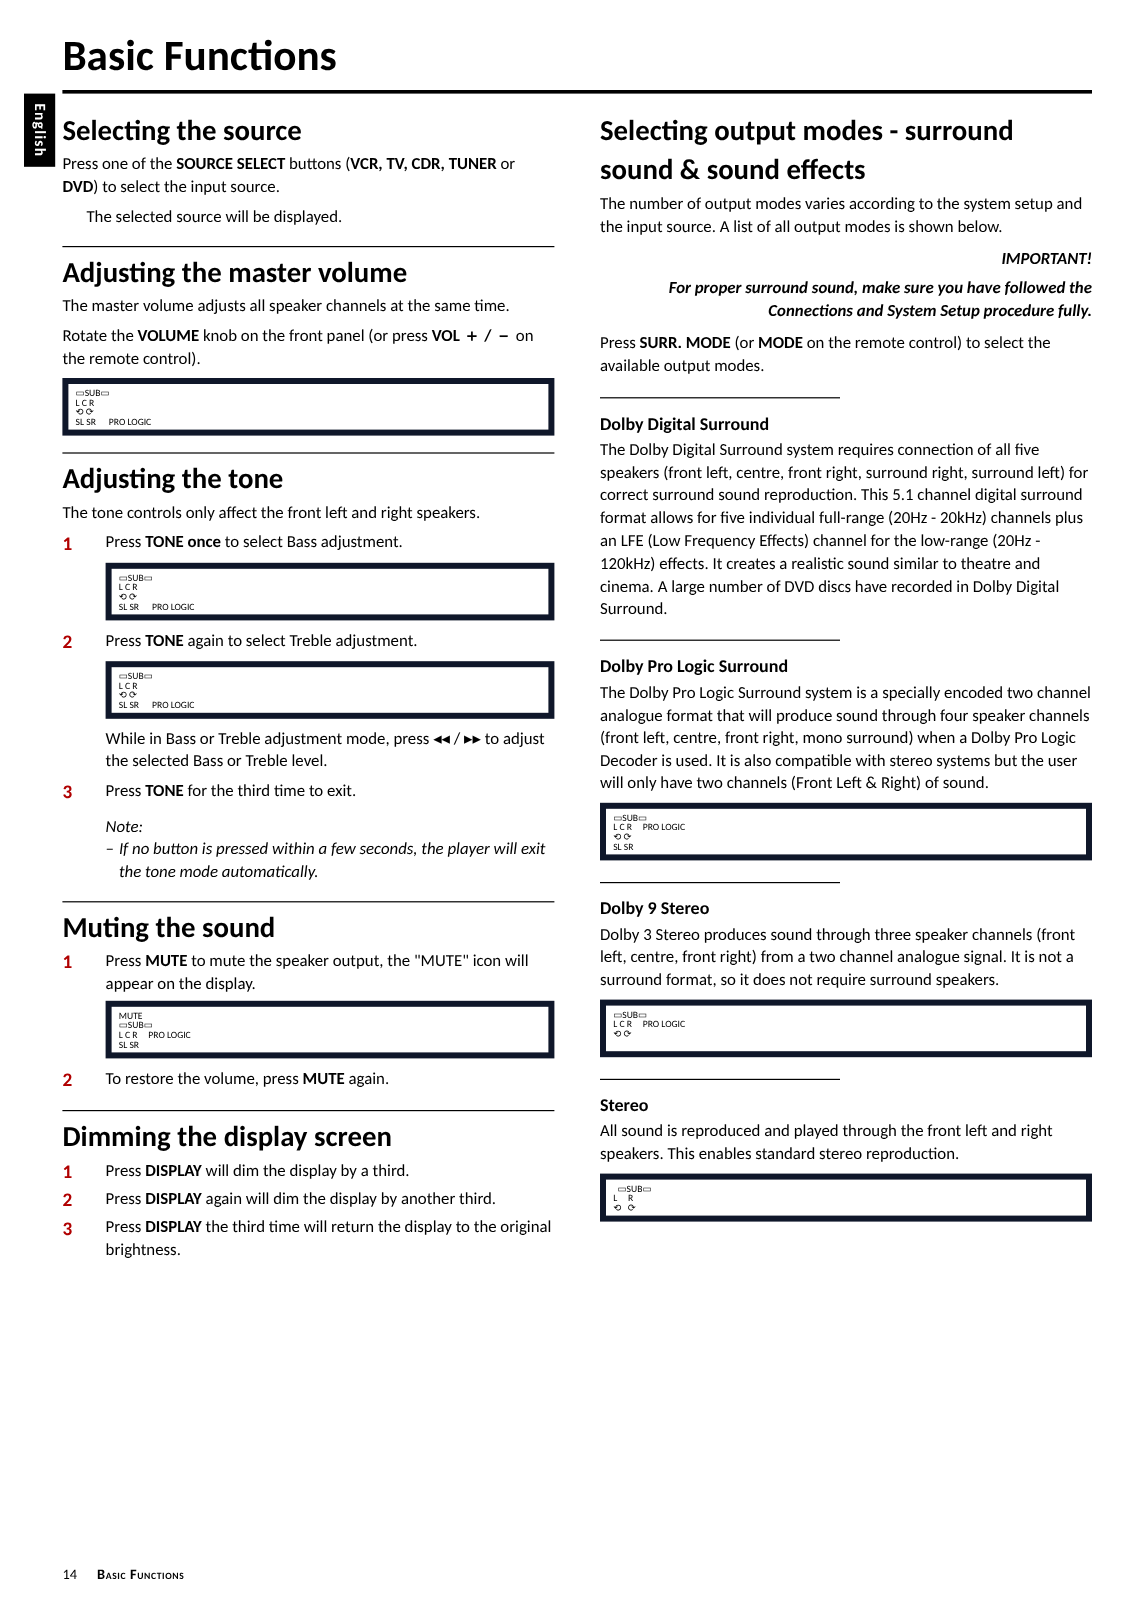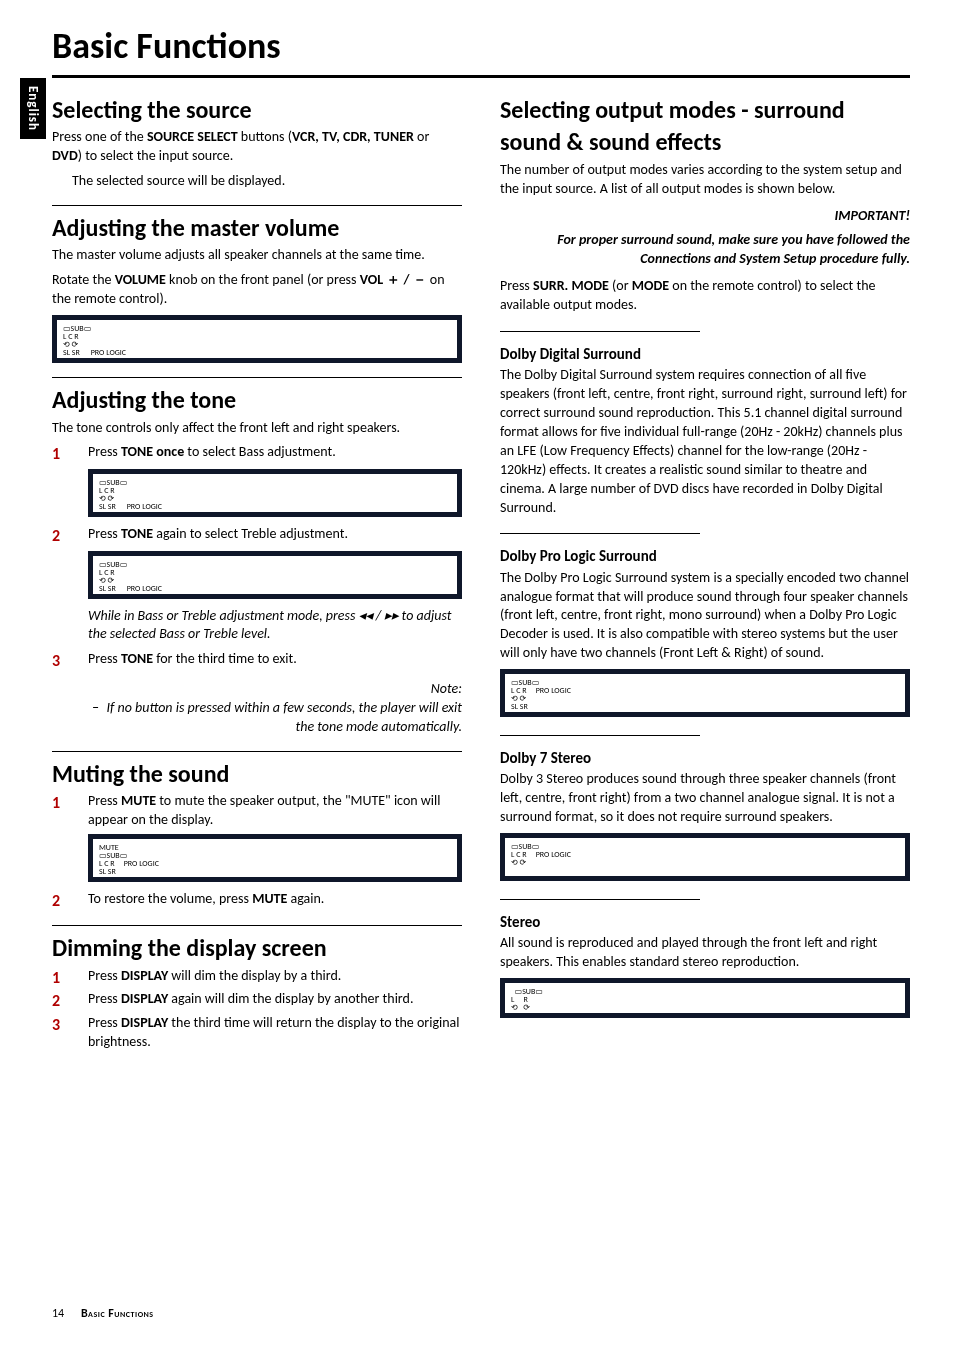--- a/index.html
+++ b/index.html
@@ -49,21 +49,21 @@
     font-size: 24px;
     font-weight: bold;
     margin-bottom: 2px;
   }
   .section-title.big { margin-top: 6px; }
   .section-rule {
     border-top: 1px solid #000;
     margin: 14px 0 6px 0;
   }
   .body-text { margin: 0 0 6px 36px; text-indent: -36px; padding-left: 0; }
-  .body-text.noindent { margin-left: 36px; text-indent: 0; font-style: italic; }
+  .body-text.noindent { margin-left: 36px; text-indent: 0; }
   .body-text.flat { margin-left: 0; text-indent: 0; }
   .numlist { display: flex; margin: 2px 0; }
   .numlist .num { width: 36px; font-weight: bold; color: #000; font-size: 16px; }
   .numlist .num.red { color: #b00000; }
   .numlist .txt { flex: 1; }
   .bold { font-weight: bold; }
   .italic { font-style: italic; text-align: right; }
   .display-box {
     border: 5px solid #0f172a;
     background: #fff;
@@ -88,21 +88,21 @@
   .footer .lbl { font-variant: small-caps; font-weight: bold; letter-spacing: 0.5px; }
   .sub-heading {
     font-weight: bold;
     border-top: 1px solid #000;
     display: inline-block;
     padding-top: 12px;
     margin: 10px 0 2px 0;
     font-size: 15px;
   }
   .short-rule { width: 200px; }
-  .note-block { margin: 8px 0 0 36px; text-align: right; }
+  .note-block { margin: 8px 0 0 36px; }
   .note-block .label { font-style: italic; }
   .note-block .item { font-style: italic; display: flex; }
   .note-block .dash { width: 16px; }
 </style>
 </head>
 <body>
 
 <div class="sidebar-tab">English</div>
 
 <div class="page-title">Basic Functions</div>
@@ -237,21 +237,21 @@
 
     <div>
       <div class="sub-heading short-rule">Dolby Pro Logic Surround</div>
       <p class="body-text flat">The Dolby Pro Logic Surround system is a specially encoded two channel analogue format that will produce sound through four speaker channels (front left, centre, front right, mono surround) when a Dolby Pro Logic Decoder is used.  It is also compatible with stereo systems but the user will only have two channels (Front Left &amp; Right) of sound.</p>
       <div class="display-box nomargin">
         <div class="icons">▭SUB▭<br>L C R&nbsp;&nbsp;&nbsp;&nbsp;&nbsp;PRO LOGIC<br>⟲ ⟳<br>SL SR</div>
       </div>
     </div>
 
     <div>
-      <div class="sub-heading short-rule">Dolby 7 Stereo</div>
+      <div class="sub-heading short-rule">Dolby 9 Stereo</div>
       <p class="body-text flat">Dolby 3 Stereo produces sound through three speaker channels (front left, centre, front right) from a two channel analogue signal.  It is not a surround format, so it does not require surround speakers.</p>
       <div class="display-box nomargin">
         <div class="icons">▭SUB▭<br>L C R&nbsp;&nbsp;&nbsp;&nbsp;&nbsp;PRO LOGIC<br>⟲ ⟳</div>
       </div>
     </div>
 
     <div>
       <div class="sub-heading short-rule">Stereo</div>
       <p class="body-text flat">All sound is reproduced and played through the front left and right speakers.  This enables standard stereo reproduction.</p>
       <div class="display-box nomargin" style="height:40px;">

